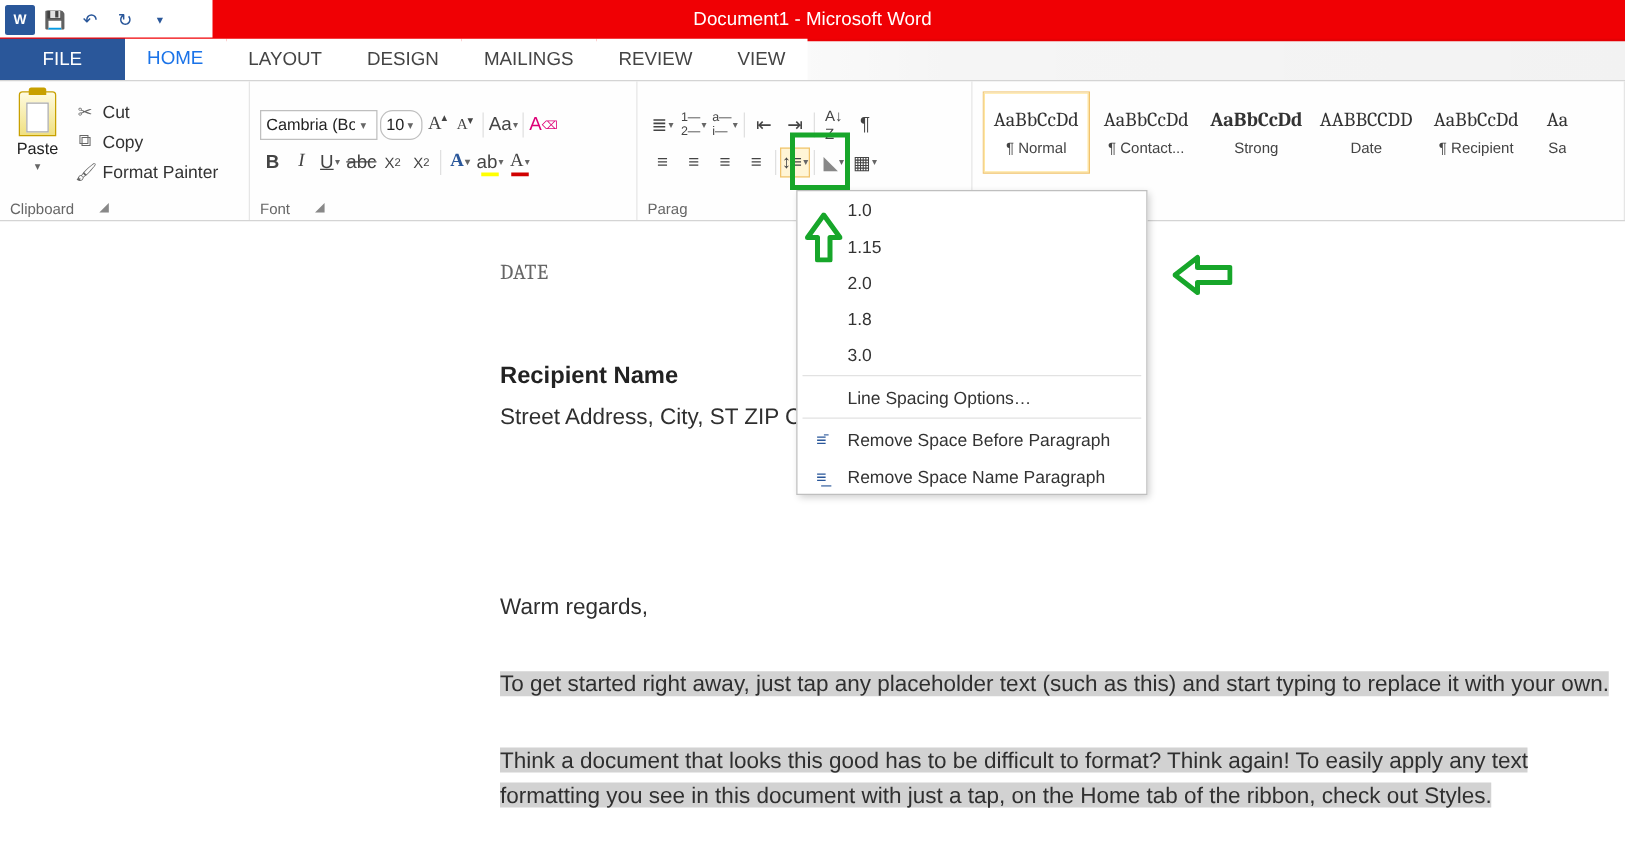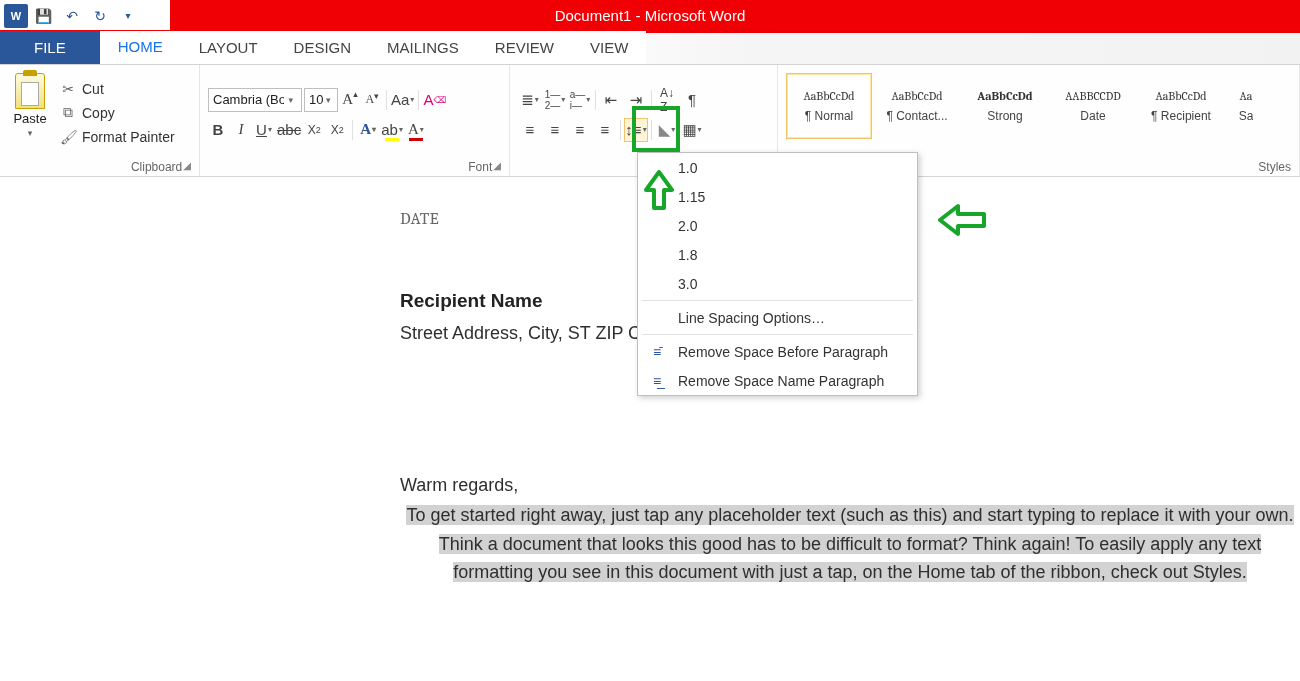--- a/index.html
+++ b/index.html
@@ -17,58 +17,58 @@
   .tabs::before { content:""; position:absolute; left:0; right:0; top:-1px; height:3px; background:#f00004; z-index:0; }
   .tab { padding: 0 18px; display: flex; align-items: center; font-size: 15px; color: #444; position:relative; z-index:1; background:#fff; }
   .tab.file { background: #2a579a; color: #fff; font-weight: 500; padding: 0 34px; }
   .tab.active { color: #1a73e8; border-bottom: 3px solid #fff; }
   .tabs-bg { position:absolute; right:0; top:0; height:100%; width:60%; background: linear-gradient(to right, rgba(0,0,0,0) 0%, rgba(0,0,0,0.04) 30%, rgba(0,0,0,0.05) 100%); z-index:0; }
 
   
   .ribbon { height: 112px; display: flex; background: #fefefe; border-bottom: 1px solid #d4d4d4; }
   .group { border-right: 1px solid #e6e6e6; padding: 4px 8px 2px 8px; display: flex; flex-direction: column; justify-content: space-between; }
   .group-body { flex: 1; display: flex; }
-  .group-label { text-align: center; font-size: 12px; color: #666; padding-top: 4px; display:flex; justify-content:flex-end; gap:1px;}
+  .group-label { text-align: center; font-size: 12px; color: #666; padding-top: 4px; display:flex; justify-content:flex-start; gap:20px;}
   .dialog-launcher { font-size: 10px; color:#888; }
   .stack { display: flex; flex-direction: column; justify-content: center; gap: 2px; }
   .row { display: flex; align-items: center; gap: 3px; }
 
   
   .paste-big { width: 44px; text-align: center; font-size: 13px; display:flex; flex-direction:column; align-items:center; gap:2px; padding-top:4px;}
   .paste-icon { width: 30px; height: 36px; background: linear-gradient(#fffbe0,#f0e080); border: 1px solid #c8a000; border-radius: 3px 3px 0 0; position: relative; }
   .paste-icon::before { content:""; position:absolute; top:-4px; left:7px; width:14px; height:6px; background:#c8a000; border-radius:2px 2px 0 0; }
   .paste-icon::after { content:""; position:absolute; top:8px; left:5px; width:16px; height:22px; background:#fff; border:1px solid #aaa; }
   .clip-item { display: flex; align-items: center; gap: 6px; font-size: 14px; color: #333; height: 22px; }
   .clip-item .ic { width:16px; text-align:center; color:#666; }
 
   
   .font-group .row1 { gap: 2px; }
   .combo { height: 24px; border: 1px solid #bfbfbf; background: #fff; display: flex; align-items: center; padding: 0 4px; font-size: 13px; }
   .combo.font-name { width: 94px; }
-  .combo.font-size { width: 34px; }
+  .combo.font-size { width: 34px; border-radius: 10px; }
   .dd { width: 14px; text-align: center; color: #666; font-size: 9px; }
   .ib { min-width: 20px; height: 24px; display: flex; align-items: center; justify-content: center; font-size: 15px; color: #444; position:relative; }
   .ib.small { font-size: 12px; }
   .ib .caret { font-size: 8px; margin-left: 1px; color:#666;}
   .underbar { height: 3px; width: 14px; position: absolute; bottom: 1px; }
   .sep { width: 1px; height: 20px; background: #e0e0e0; margin: 0 2px; }
 
   
   .para-group .row { gap: 1px; }
   .ib.para { width: 24px; }
 
   
   .ls-highlight { position: absolute; border: 4px solid #17a62a; pointer-events: none; z-index: 50; }
 
   
   .styles-group { flex: 1; min-width: 0; }
   .styles-row { display: flex; gap: 2px; overflow: hidden; }
   .style-box { width: 86px; height: 66px; border: 1px solid transparent; display: flex; flex-direction: column; align-items: center; justify-content: center; gap: 6px; font-size: 12px; }
   .style-box.sel { border: 1px solid #f0c36d; background: #fff; box-shadow: inset 0 0 0 1px #ffe7a0; }
-  .style-sample { font-size: 12px; color: #333; font-family: Cambria, Georgia, serif; }
+  .style-sample { font-size: 16px; color: #333; font-family: Cambria, Georgia, serif; }
   .style-sample.strong { font-weight: bold; }
   .style-sample.caps { font-variant: small-caps; }
   .style-name { font-size: 12px; color: #444; white-space: nowrap; overflow: hidden; text-overflow: ellipsis; max-width: 82px; }
 
   
   .dropdown { position: absolute; left: 637px; top: 152px; width: 281px; background: #fff; border: 1px solid #bfbfbf; box-shadow: 2px 2px 6px rgba(0,0,0,0.2); z-index: 40; }
   .dd-item { height: 29px; display: flex; align-items: center; padding-left: 40px; font-size: 14px; color: #333; position:relative;}
   .dd-item.hover { background: #cde4f7; }
   .dd-sep { height: 1px; background: #e2e2e2; margin: 2px 4px; }
   .dd-item.icon-row { padding-left: 8px; gap: 10px; }
@@ -78,21 +78,21 @@
   .arrow { position: absolute; z-index: 60; }
   .arrow svg { display:block; }
 
   
   .doc-area { position: absolute; left: 0; right: 0; top: 178px; bottom: 0; background: #fff; overflow: hidden; }
   .doc-page { margin-left: 400px; width: 900px; font-family: Cambria, Georgia, serif; font-size: 18px; color: #2f2f2f; line-height: 1.55; }
   .doc-page .muted { color: #666; font-size: 17px; font-family: Cambria, Georgia, serif; letter-spacing:.3px;}
   .doc-page .bold { font-weight: bold; color:#222; font-size: 19px;}
   .doc-page p { margin-top: 14px; }
   .sel-bg { background: #d2d2d2; }
-  .doc-page .para2 { margin-top: 2px; text-align: center; }
+  .doc-page .para2 { margin-top: 34px; }
   .hr-space { height: 40px; }
 
   .u { text-decoration: underline; }
   .strike { text-decoration: line-through; }
 </style>
 </head>
 <body>
 
 <div class="titlebar">
   <div class="qat">

